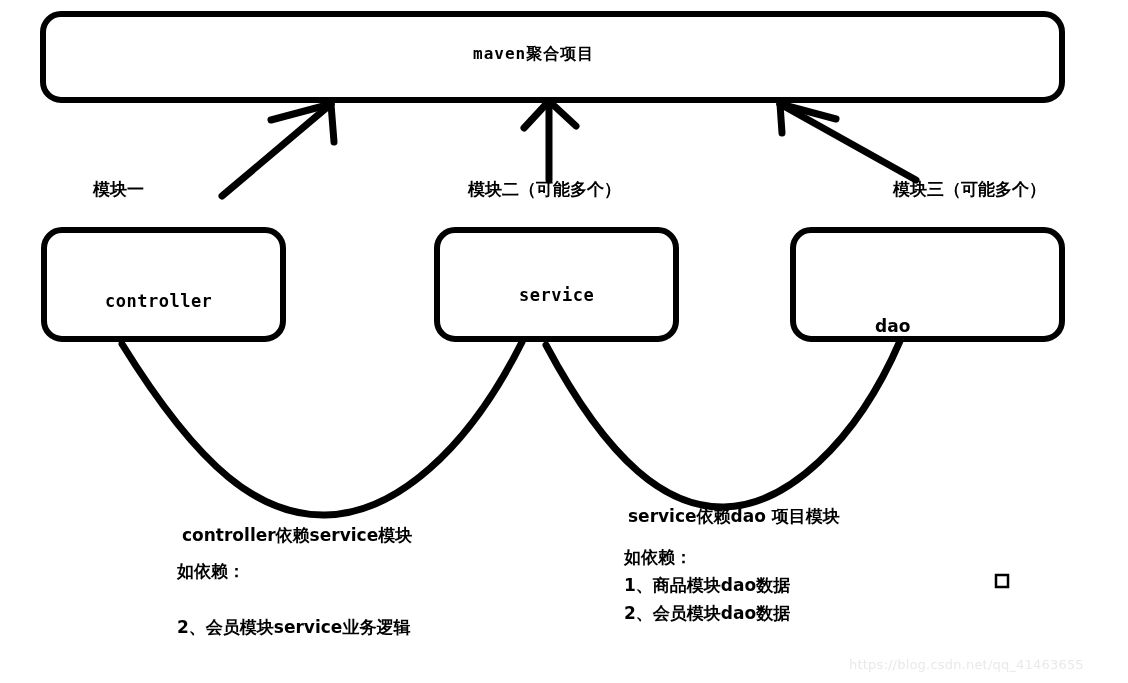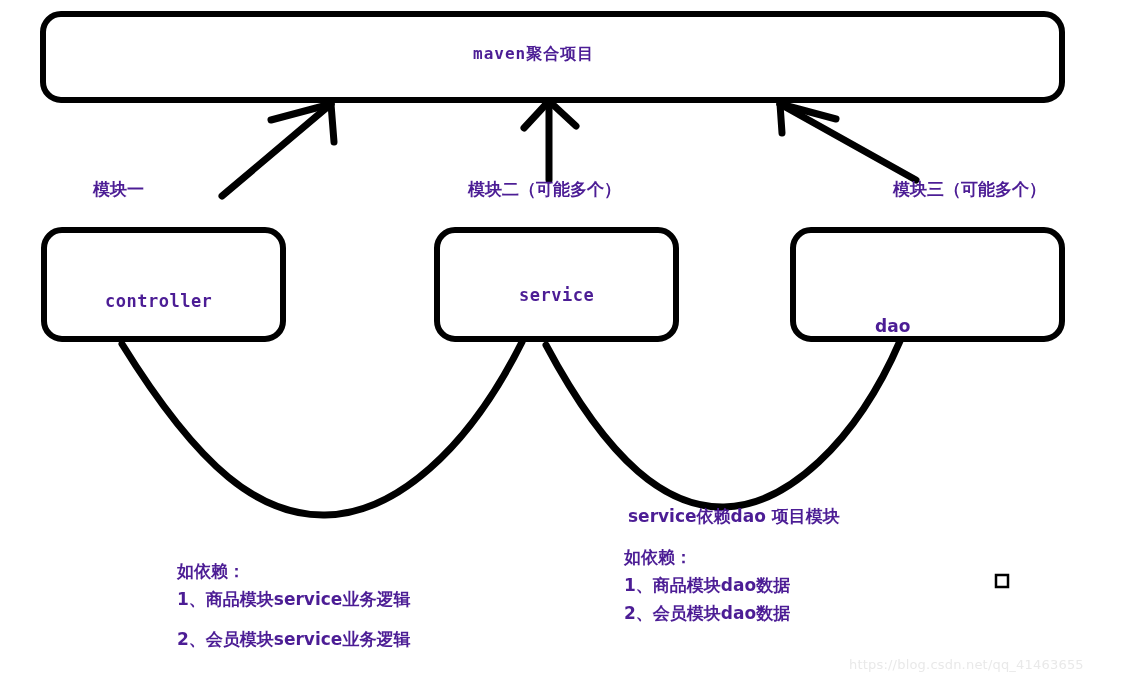--- a/index.html
+++ b/index.html
@@ -20,21 +20,21 @@
   #diagram-svg {
     position: absolute;
     left: 0;
     top: 0;
     width: 1128px;
     height: 683px;
   }
   .lbl {
     position: absolute;
     white-space: pre;
-    color: #4c1d95;
+    color: #000000;
     line-height: 1;
   }
   
   .box-caption {
     font-family: "DejaVu Sans Mono", monospace;
     font-size: 17px;
     font-weight: 700;
     letter-spacing: 0.5px;
   }
   .box-caption-alt {
@@ -118,23 +118,23 @@
   <div class="lbl root-title" style="left:473px; top:46px;">maven聚合项目</div>
 
   <div class="lbl cn-label" style="left:93px; top:181px;">模块一</div>
   <div class="lbl cn-label" style="left:468px; top:181px;">模块二（可能多个）</div>
   <div class="lbl cn-label" style="left:893px; top:181px;">模块三（可能多个）</div>
 
   <div class="lbl box-caption" style="left:105px; top:287px;margin-top:6px;">controller</div>
   <div class="lbl box-caption" style="left:519px; top:287px;">service</div>
   <div class="lbl box-caption-alt" style="left:875px; top:280px;margin-top:38px;">dao</div>
 
+  <div class="lbl note-head" style="left:182px; top:527px;">controller依赖service模块</div>
   <div class="lbl note-line" style="left:177px; top:563px;">如依赖：</div>
-  <div class="lbl note-line" style="left:177px; top:591px;">1、商品模块service业务逻辑</div>
-  <div class="lbl note-line" style="left:177px; top:619px;margin-top:12px;">2、会员模块service业务逻辑</div>
+  <div class="lbl note-line" style="left:177px; top:619px;">2、会员模块service业务逻辑</div>
 
   <div class="lbl note-head" style="left:628px; top:508px;text-align:right;">service依赖dao 项目模块</div>
   <div class="lbl note-line" style="left:624px; top:549px;">如依赖：</div>
   <div class="lbl note-line" style="left:624px; top:577px;">1、商品模块dao数据</div>
   <div class="lbl note-line" style="left:624px; top:605px;">2、会员模块dao数据</div>
 
   <div class="watermark" style="left:849px; top:657px;">https://blog.csdn.net/qq_41463655</div>
 
 </div>
 

